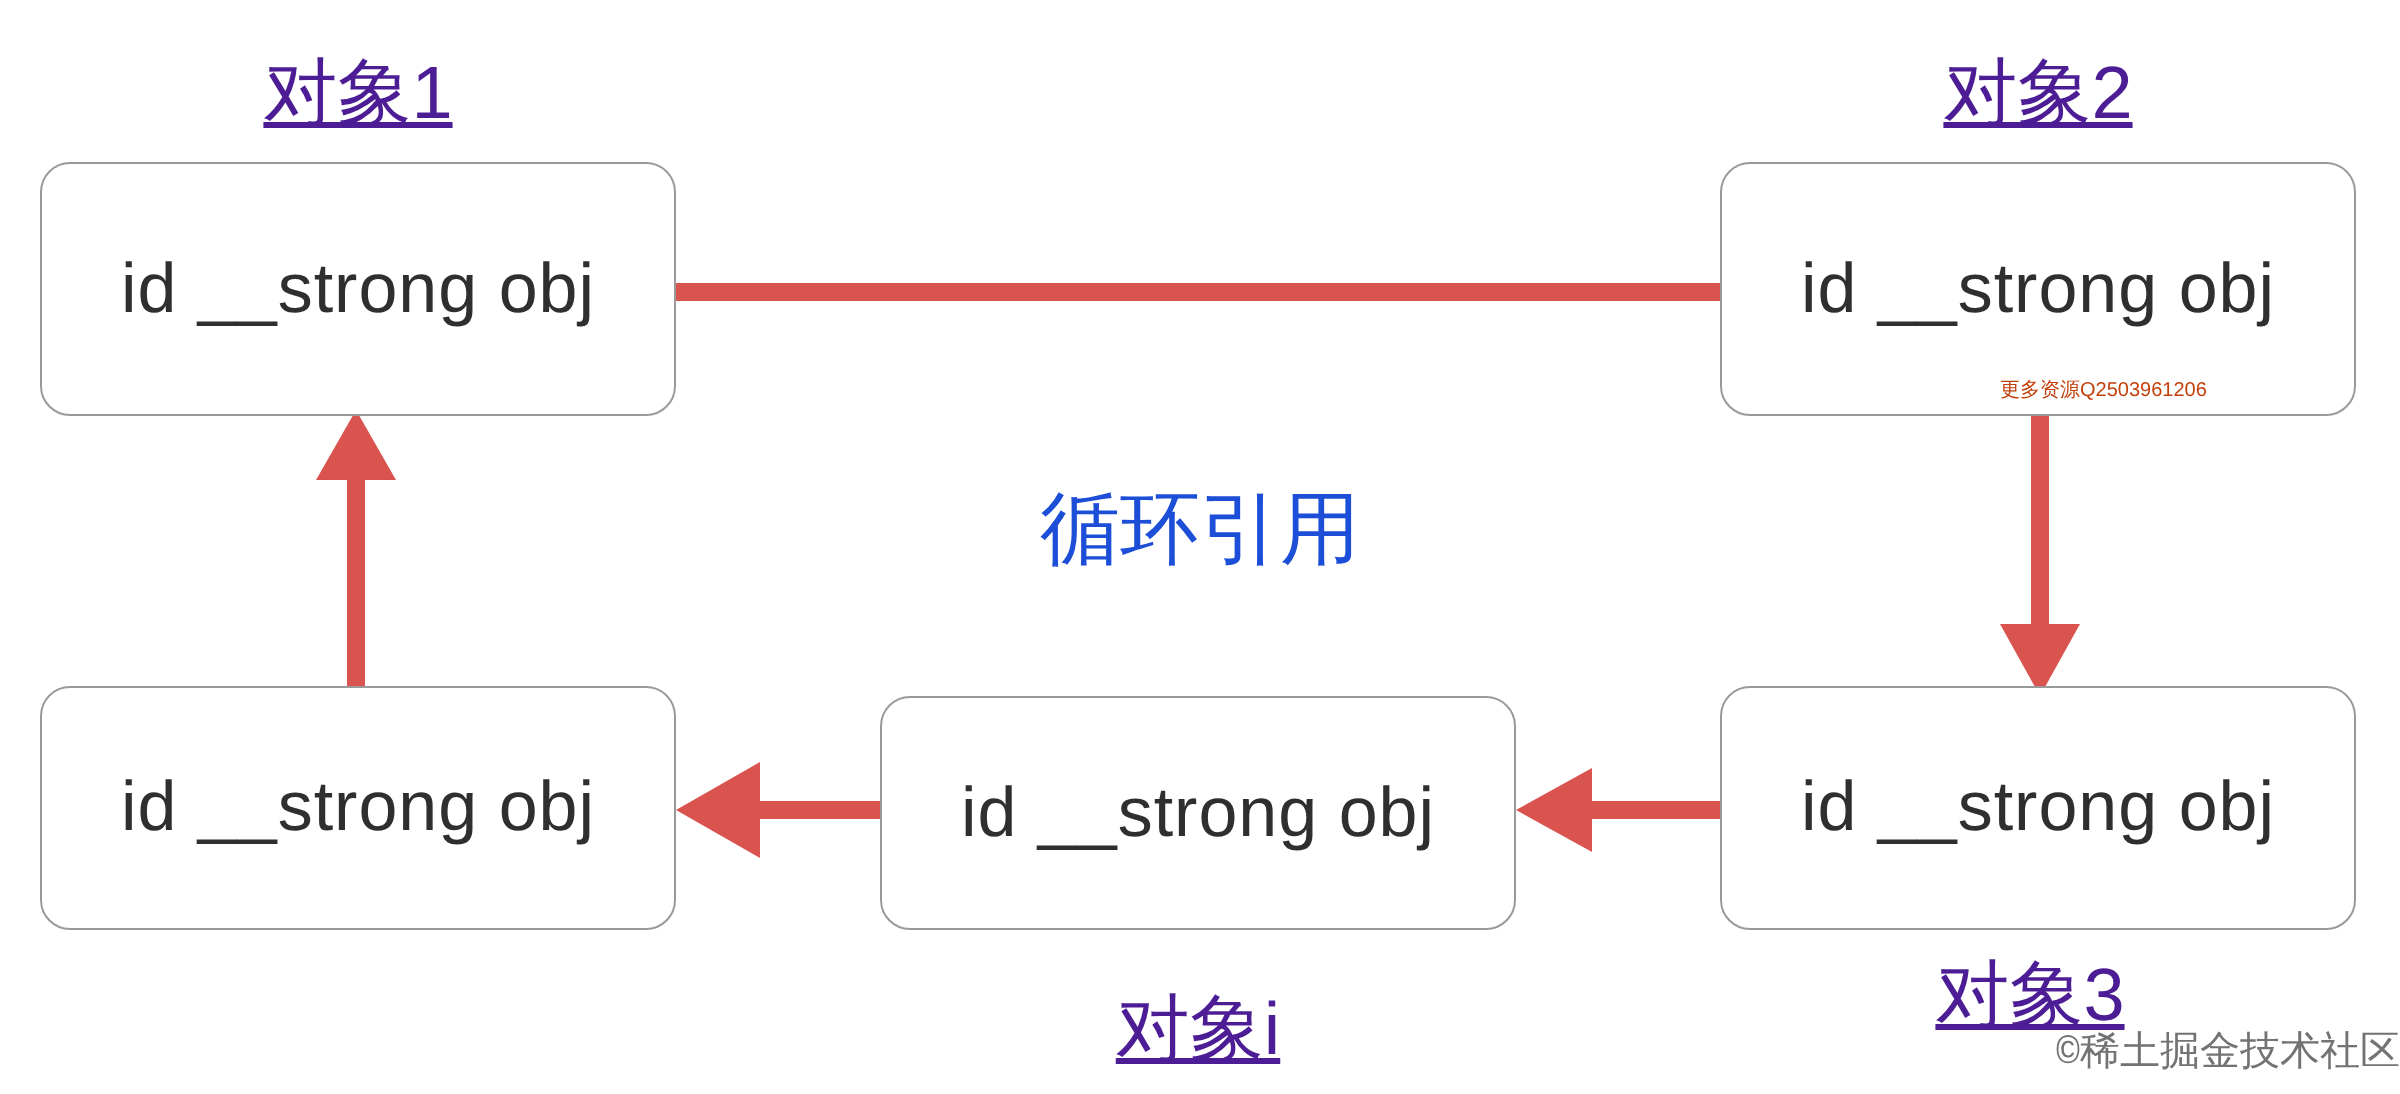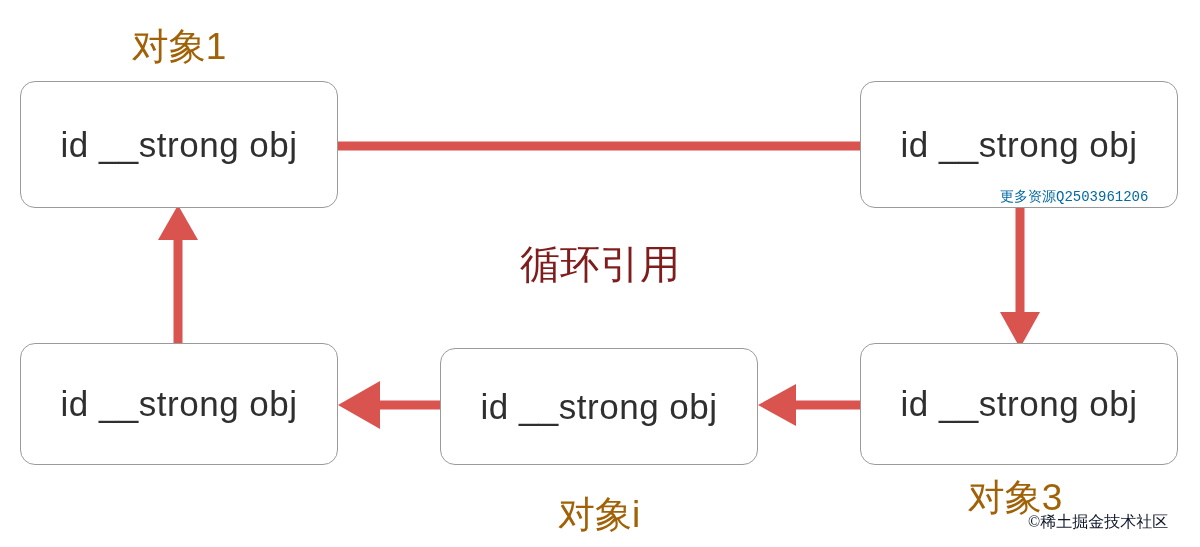--- a/index.html
+++ b/index.html
@@ -31,44 +31,45 @@
     font-size: 35px;
     color: #2f2f2f;
     letter-spacing: 0.5px;
     white-space: nowrap;
     font-family: "Liberation Sans", "DejaVu Sans", sans-serif;
     text-align: right;
   }
   .node-label {
     position: absolute;
     font-size: 37px;
-    color: #a16207;
+    color: #4c1d95;
     white-space: nowrap;
     text-align: center;
     font-family: "Liberation Sans", "DejaVu Sans", sans-serif;
+    text-decoration: underline;
   }
   .cycle-caption {
     position: absolute;
     font-size: 40px;
     white-space: nowrap;
     font-family: "Liberation Sans", "DejaVu Sans", sans-serif;
   }
   .watermark-inner {
     position: absolute;
-    font-size: 14px;
-    color: #0369a1;
+    font-size: 10px;
+    color: #c2410c;
     white-space: nowrap;
-    font-family: Liberation Mono, monospace;
+    font-family: Liberation Sans, sans-serif;
   }
   .watermark-corner {
     position: absolute;
-    font-size: 16px;
-    color: #0f172a;
+    font-size: 20px;
+    color: #737373;
     white-space: nowrap;
-    font-family: Liberation Serif, serif;
+    font-family: Liberation Mono, monospace;
   }
   svg.edges {
     position: absolute;
     left: 0;
     top: 0;
     width: 1200px;
     height: 547px;
     pointer-events: none;
   }
 
@@ -121,36 +122,37 @@
       <line x1="178" y1="343" x2="178" y2="240" stroke="#D9534F" stroke-width="9" stroke-linecap="butt"></line>
       <polygon points="158,240 198,240 178,205" fill="#D9534F"></polygon>
     </g>
   </svg>
 
   <div class="node-label" id="label-obj1">对象1</div>
   <div class="node" id="node-obj1" style="border-color: rgb(154, 154, 154);">
     <span class="node-text" style="color: rgb(47, 47, 47);">id __strong obj</span>
   </div>
 
+  <div class="node-label" id="label-obj2">对象2</div>
   <div class="node" id="node-obj2" style="border-color: rgb(154, 154, 154);">
     <span class="node-text" style="color: rgb(47, 47, 47);">id __strong obj</span>
   </div>
 
   <div class="node" id="node-obj3" style="border-color: rgb(154, 154, 154);">
     <span class="node-text" style="color: rgb(47, 47, 47);">id __strong obj</span>
   </div>
   <div class="node-label" id="label-obj3">对象3</div>
 
   <div class="node" id="node-obji" style="border-color: rgb(154, 154, 154);">
     <span class="node-text" style="color: rgb(47, 47, 47);">id __strong obj</span>
   </div>
   <div class="node-label" id="label-obji">对象i</div>
 
   <div class="node" id="node-objN" style="border-color: rgb(154, 154, 154);">
     <span class="node-text" style="color: rgb(47, 47, 47);">id __strong obj</span>
   </div>
 
-  <div class="cycle-caption" id="cycle-caption" style="color: #7f1d1d;">循环引用</div>
+  <div class="cycle-caption" id="cycle-caption" style="color: #1d4ed8;">循环引用</div>
 
   <div class="watermark-inner" id="watermark-box2">更多资源Q2503961206</div>
   <div class="watermark-corner" id="watermark-corner">©稀土掘金技术社区</div>
 
 </div>
 
 </body></html>

